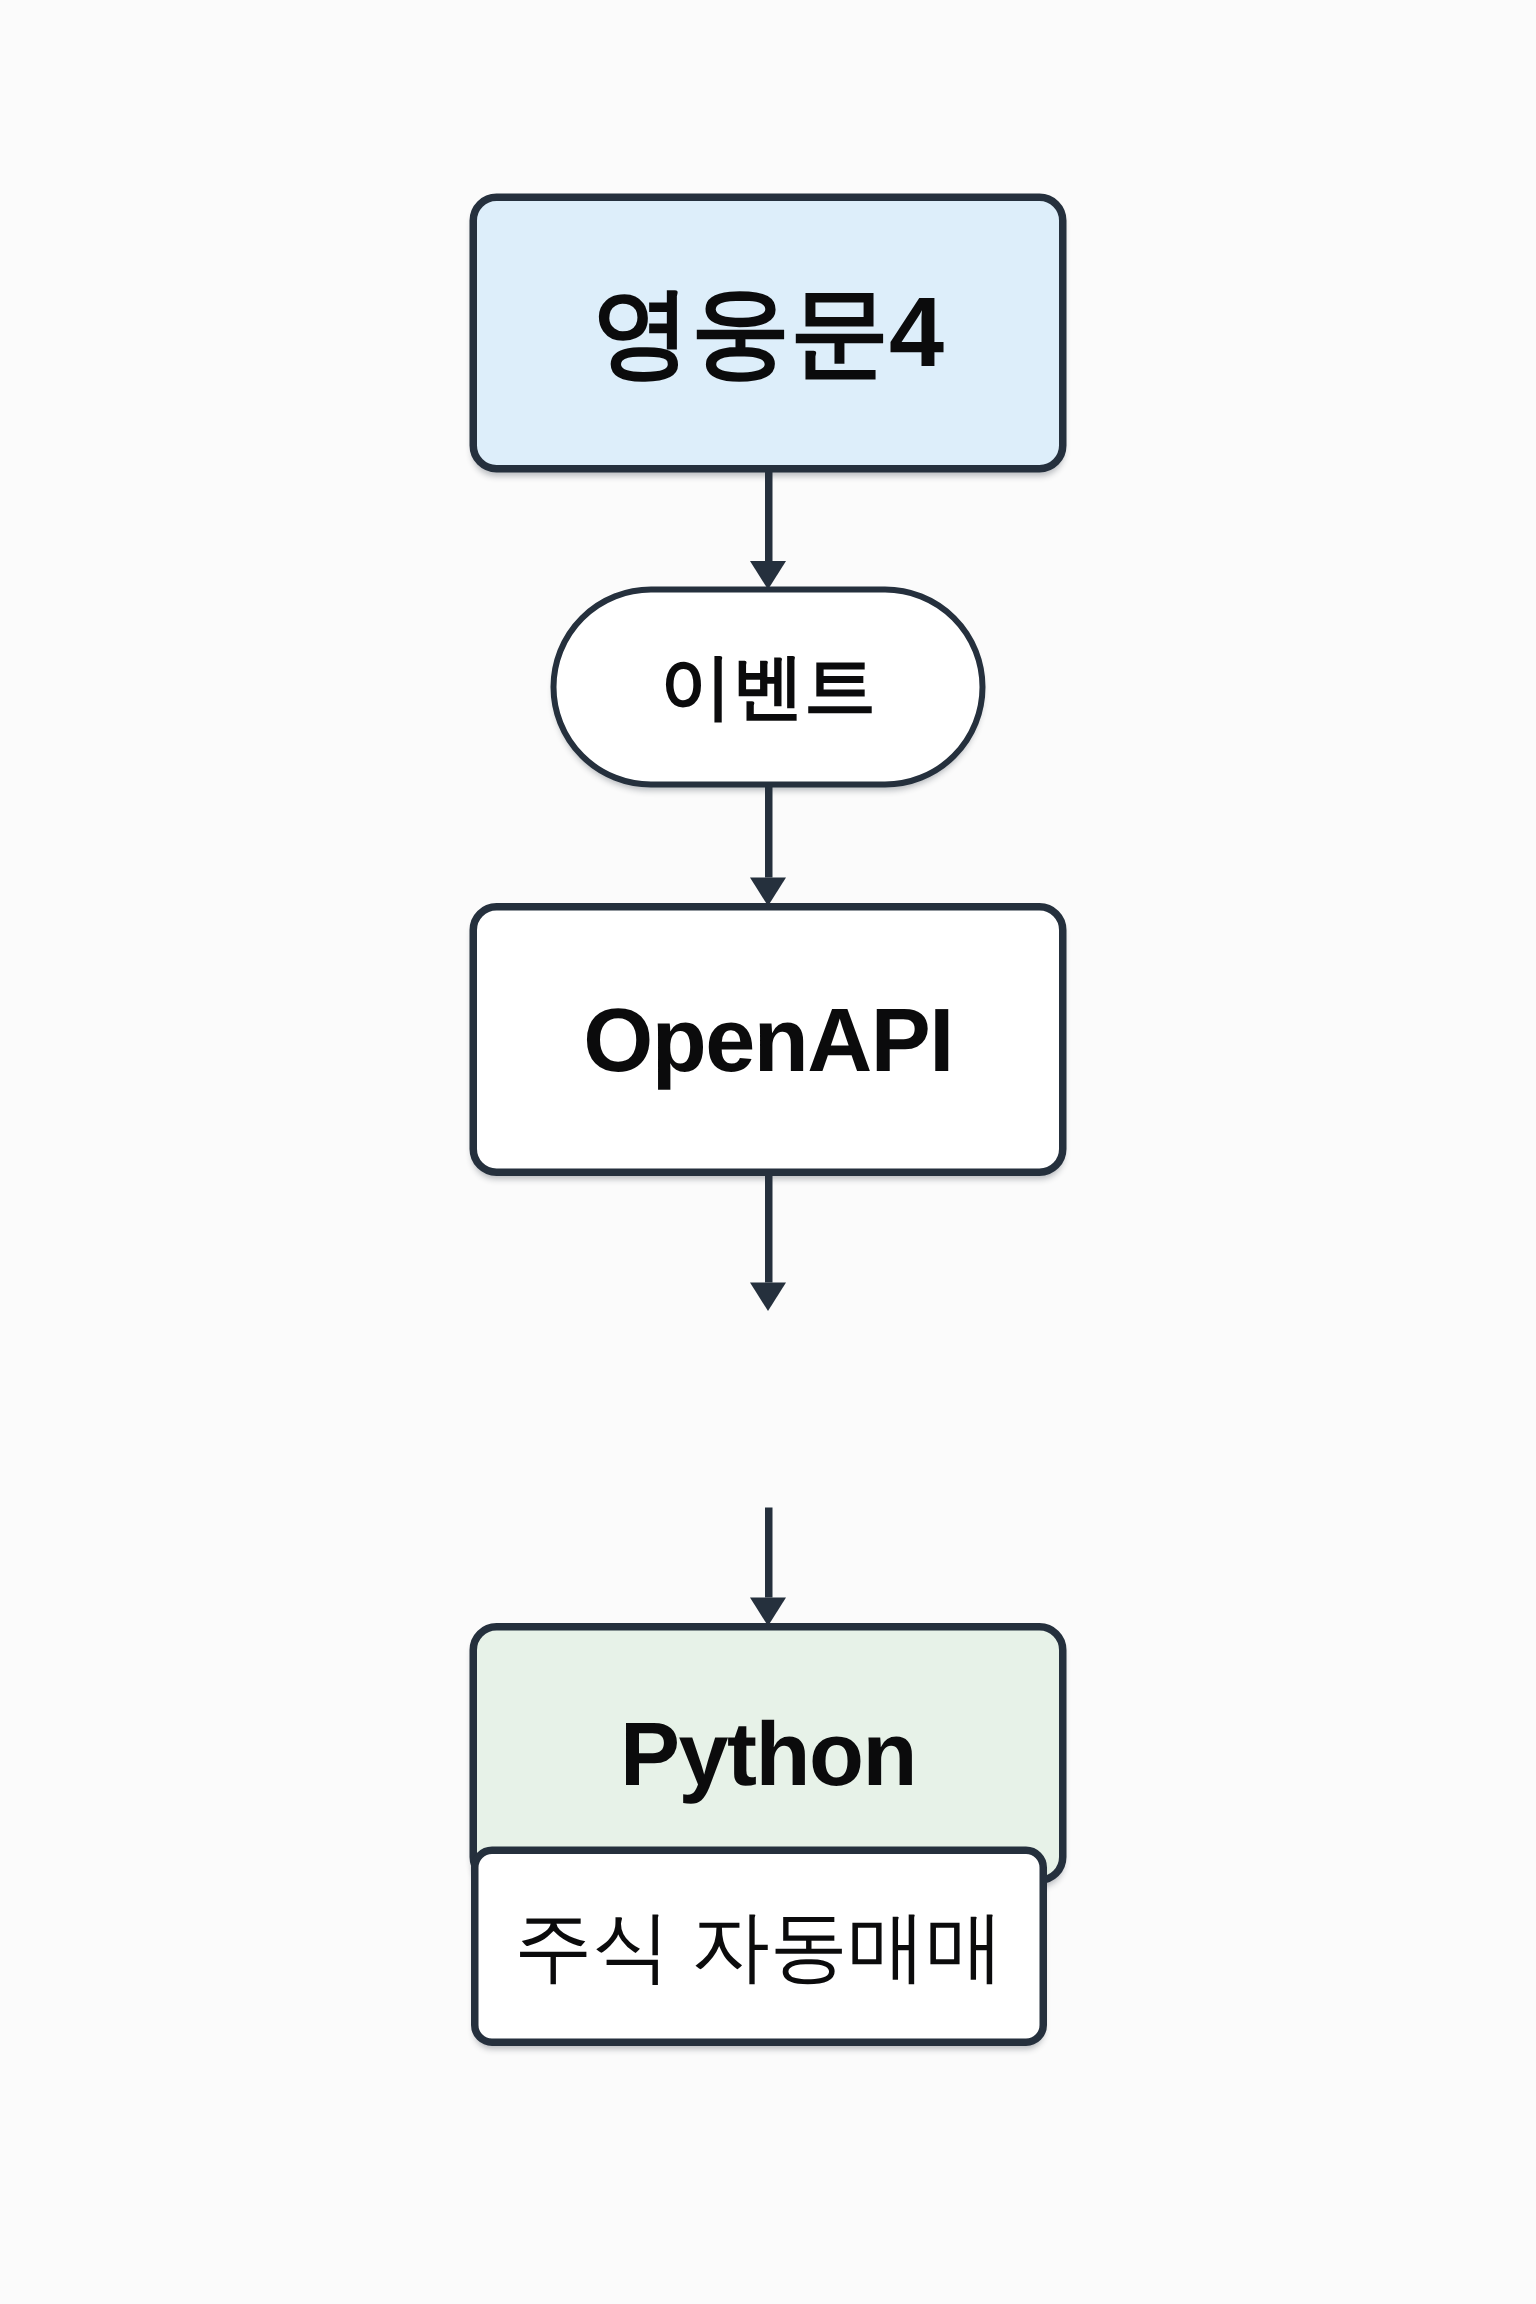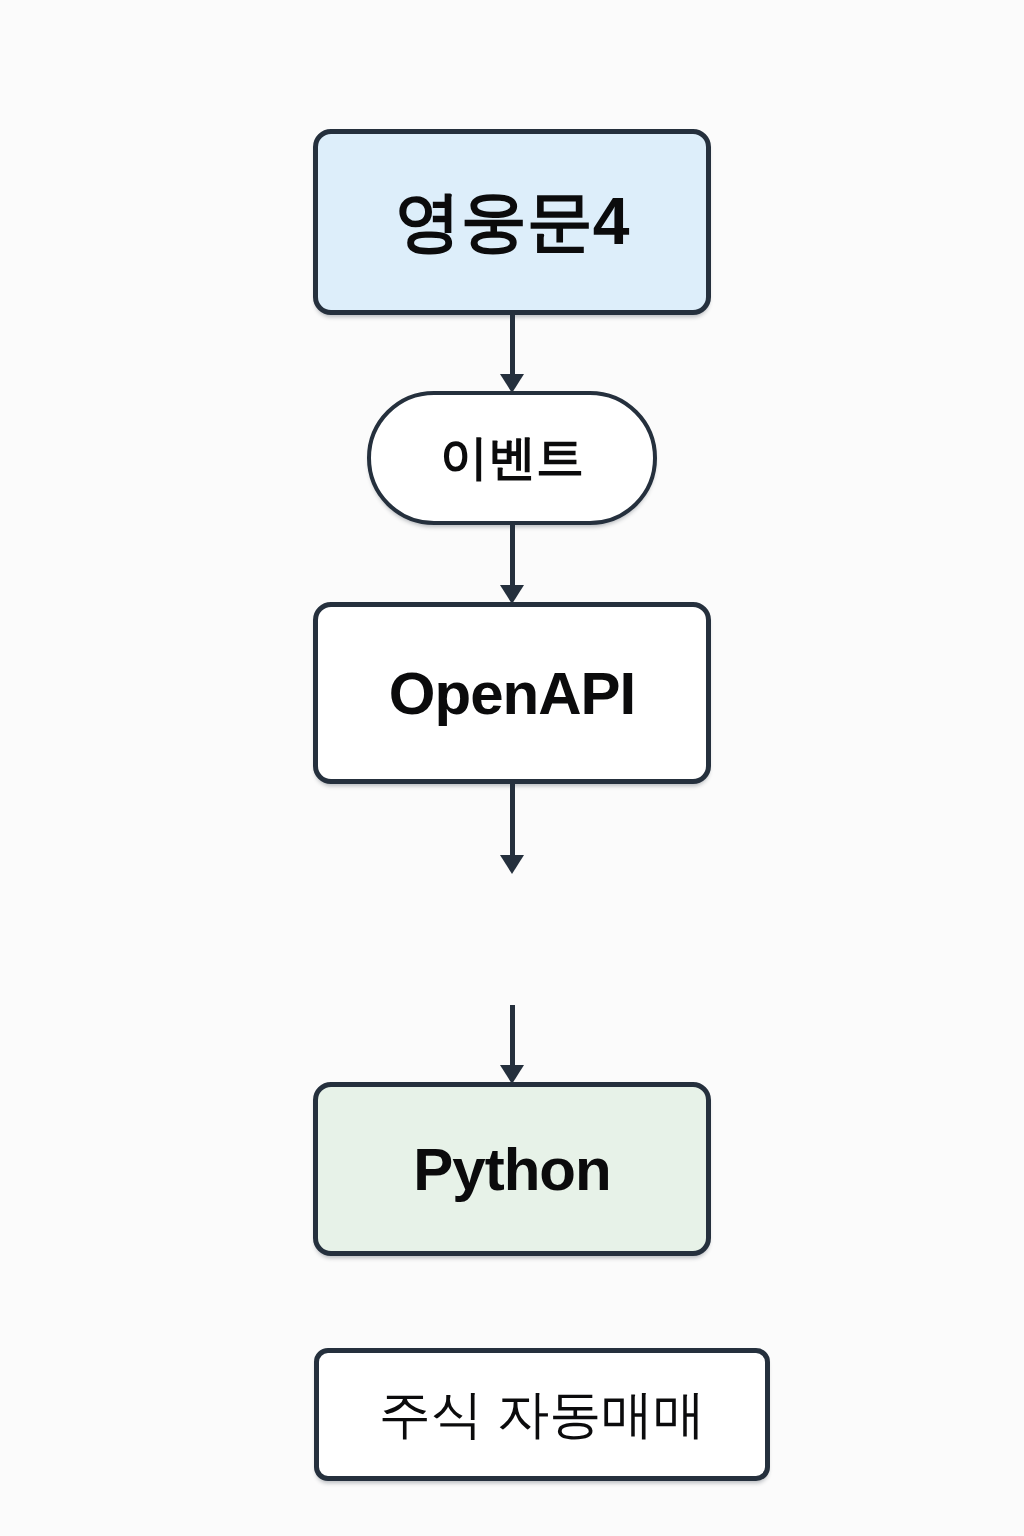--- a/index.html
+++ b/index.html
@@ -38,21 +38,21 @@
   .node.ko-bold    { font-size: 66px; font-weight: 700; }
   .node.ko-regular { font-size: 48px; font-weight: 700; }
   .node.ko-medium  { font-size: 52px; font-weight: 400; }
 
   
   #n-hero    { left: 313px; top: 129px;  width: 398px; height: 186px; }
   #n-event   { left: 367px; top: 391px;  width: 290px; height: 134px; }
   #n-openapi { left: 313px; top: 602px;  width: 398px; height: 182px; }
   #n-evproc  { left: 350px; top: 872px;  width: 323px; height: 135px; }
   #n-python  { left: 313px; top: 1082px; width: 398px; height: 174px; }
-  #n-trade   { left: 314px; top: 1348px; width: 456px; height: 133px; border-radius: 14px; }
+  #n-trade   { left: 314px; top: 1231px; width: 384px; height: 133px; border-radius: 14px; }
 
   
   .arrow {
     position: absolute;
     left: 500px;            
     width: 24px;
     display: flex;
     flex-direction: column;
     align-items: center;
   }

